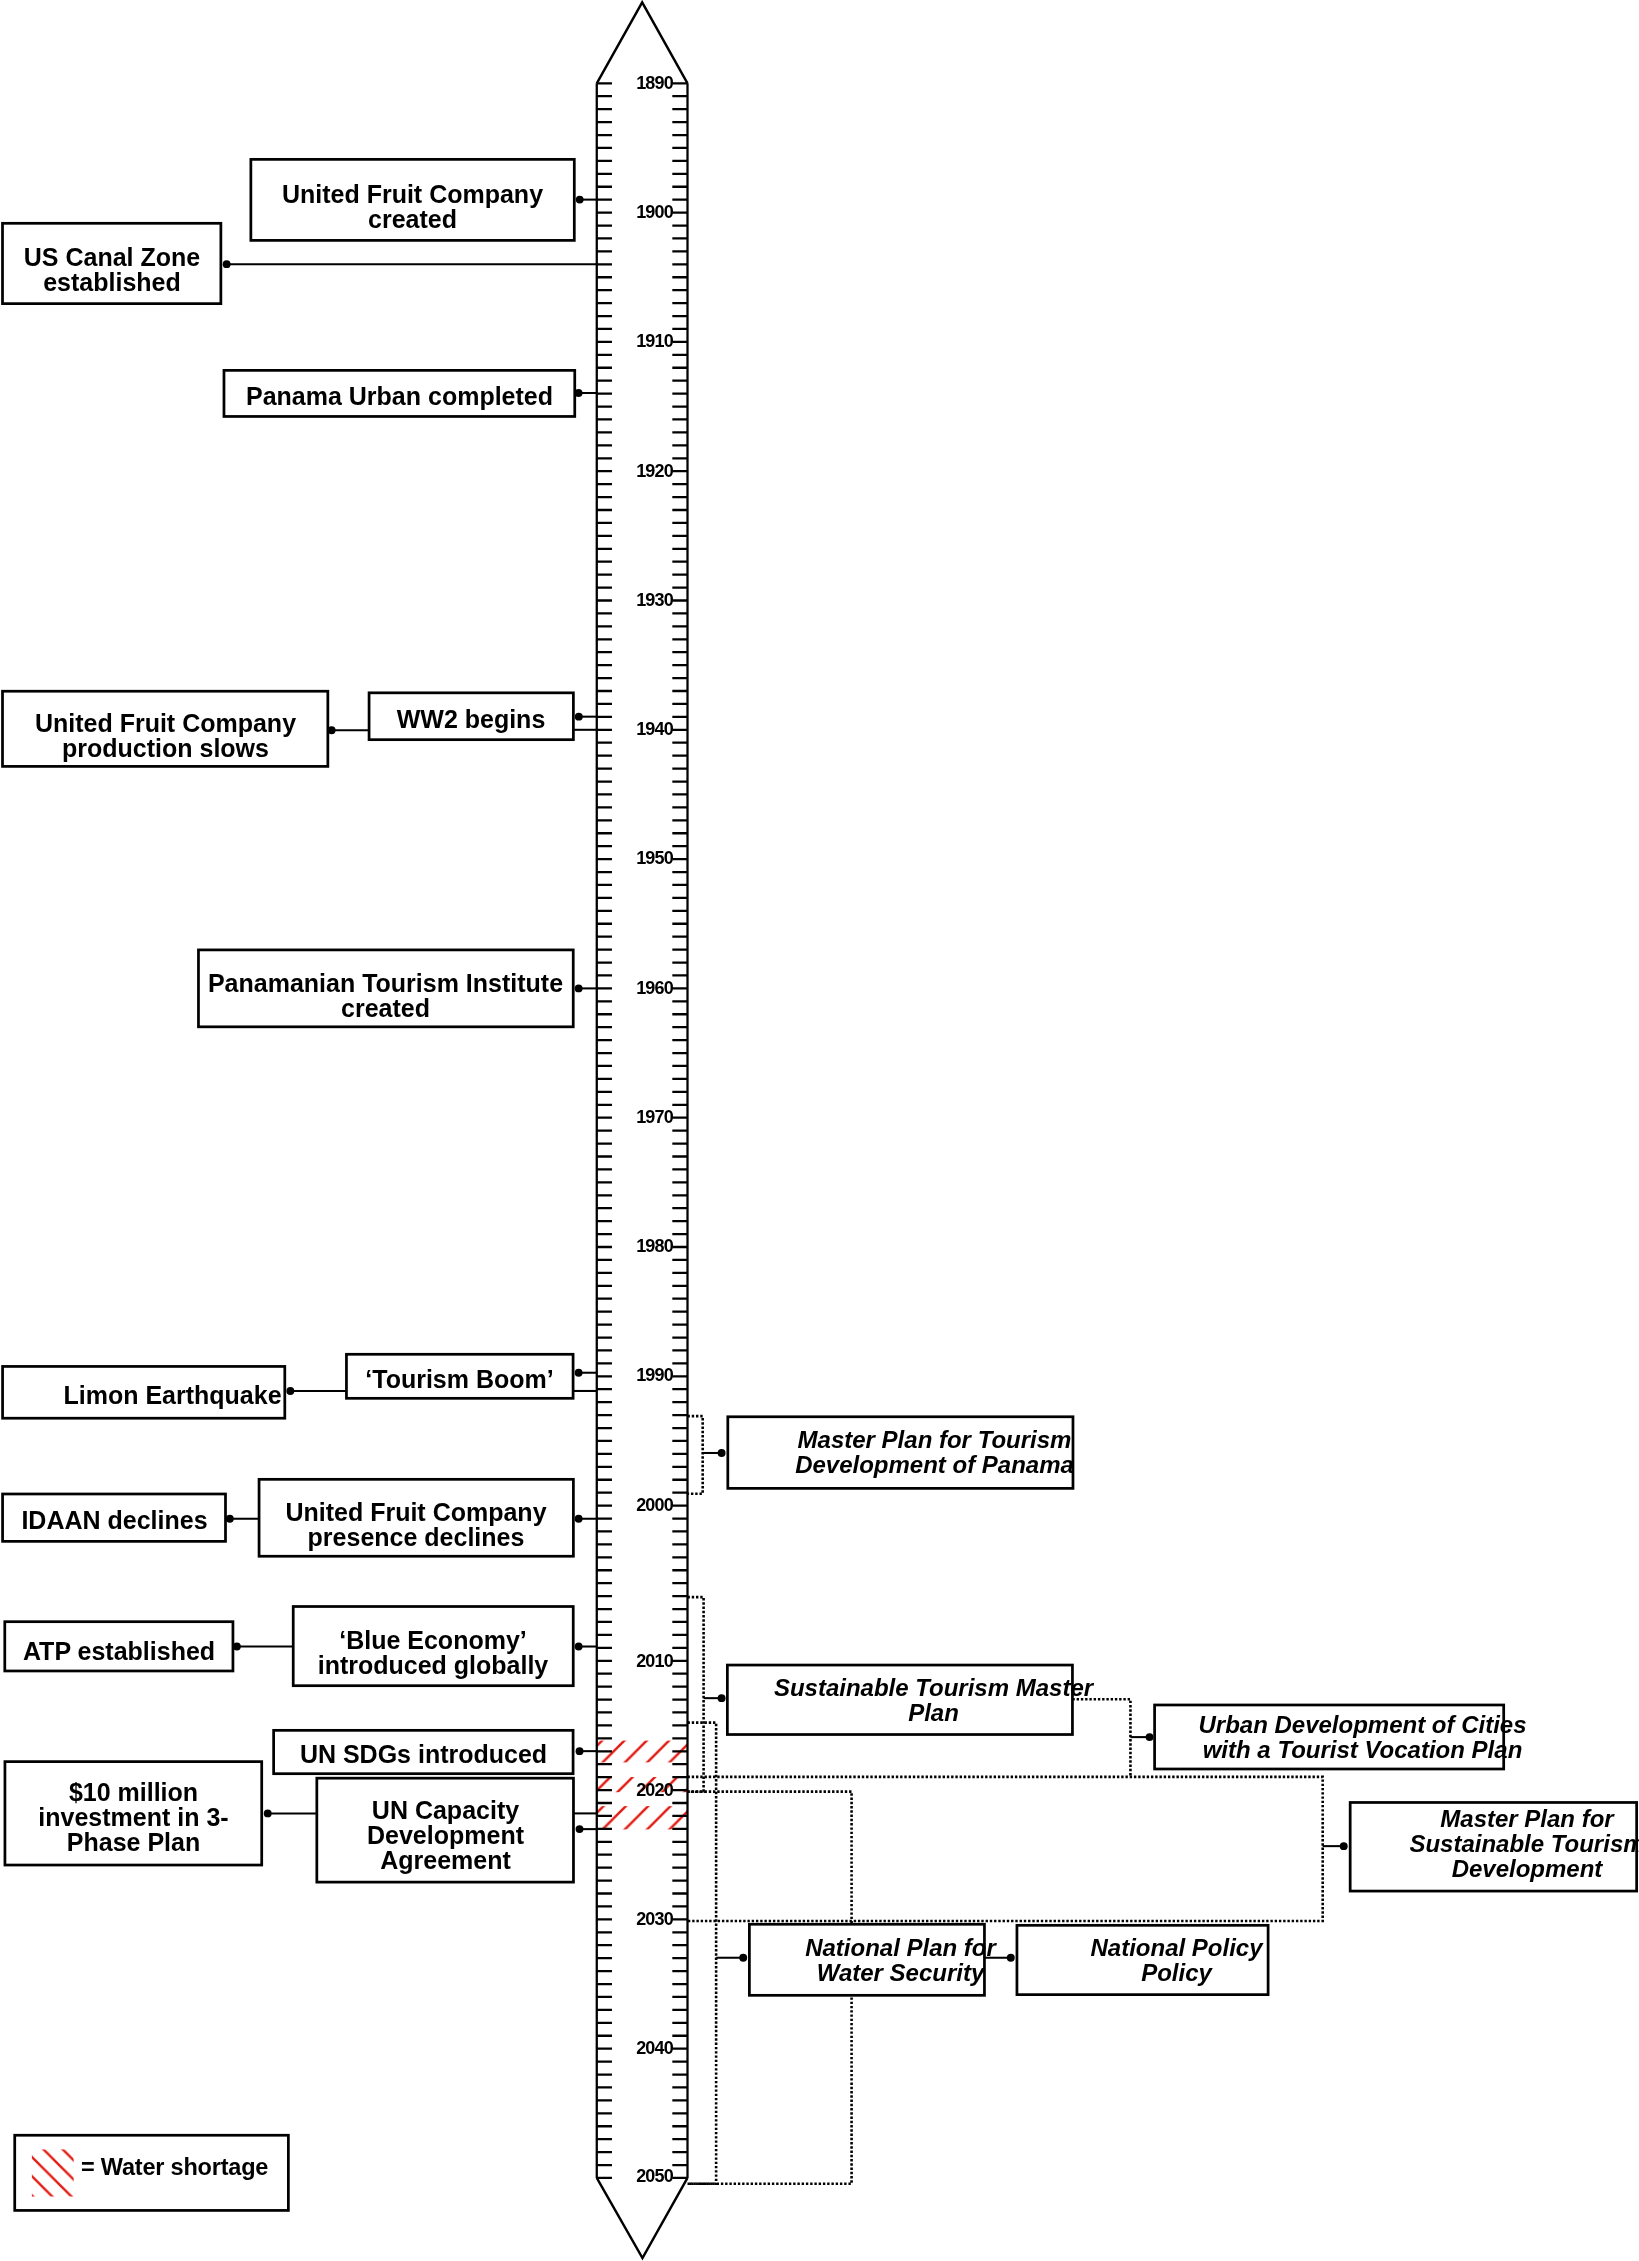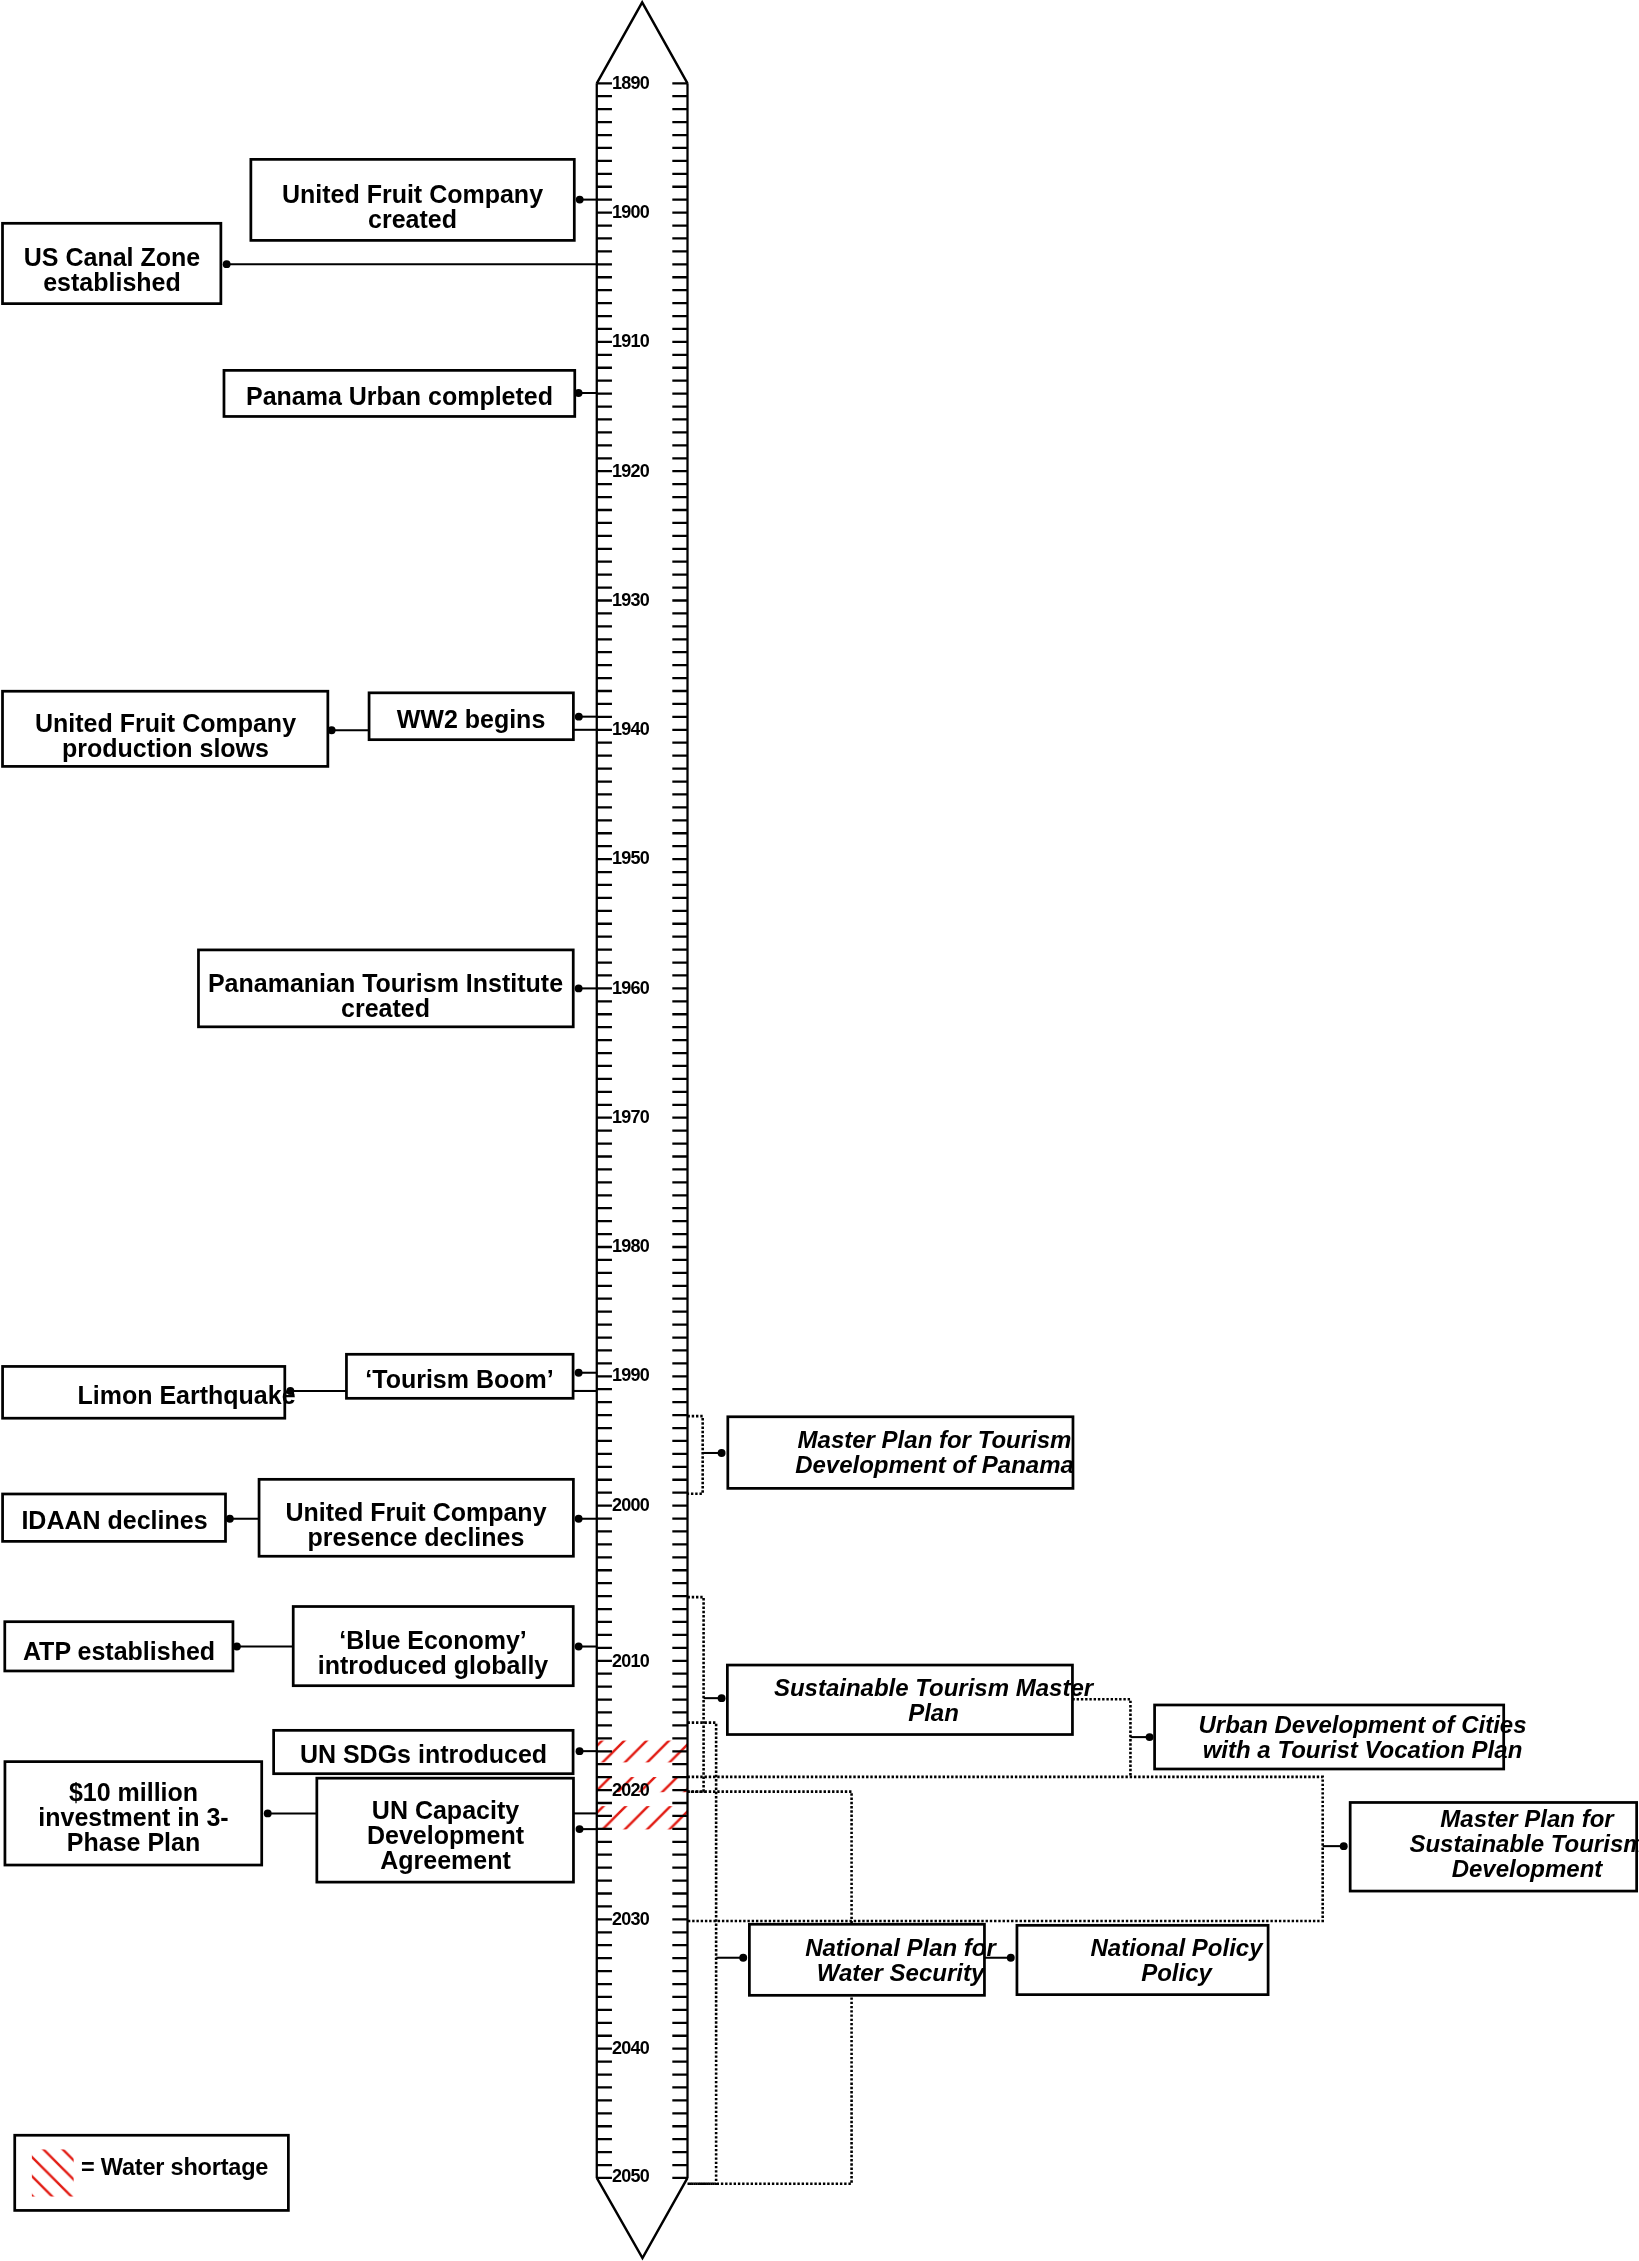--- a/index.html
+++ b/index.html
@@ -4,21 +4,21 @@
 <style>
   html,body{margin:0;padding:0;background:#fff;}
   body{width:1640px;height:2261px;overflow:hidden;font-family:"Liberation Sans",sans-serif;-webkit-font-smoothing:antialiased;}
   #stage{position:relative;width:1640px;height:2261px;background:#fff;transform:translateZ(0);}
   #art{position:absolute;left:0;top:0;}
   .boxtext{will-change:transform;position:absolute;display:flex;flex-direction:column;align-items:center;justify-content:center;
            text-align:center;font-weight:bold;color:#000;font-size:25px;letter-spacing:0px;}
   .boxtext .ln{display:block;line-height:25px;white-space:nowrap;}
   .boxtext.ital{font-style:italic;font-size:24px;padding-left:34px;}
   .boxtext.ital .ln{line-height:25px;}
-  .yearlbl{will-change:transform;position:absolute;font-weight:bold;font-size:18px;letter-spacing:-0.8px;color:#000;text-align:left;}
+  .yearlbl{will-change:transform;position:absolute;font-weight:bold;font-size:18px;letter-spacing:-0.8px;color:#000;text-align:right;}
   .legendtext{will-change:transform;position:absolute;font-weight:bold;font-size:23.5px;color:#000;line-height:27px;letter-spacing:-0.2px;}
 </style>
 </head>
 <body>
 
 <div id="stage">
 <svg id="art" viewBox="0 0 2160 2979">
 <defs>
 <pattern id="hatchUp" width="29.4" height="29.4" patternUnits="userSpaceOnUse" patternTransform="translate(27.9,0)">
           <path d="M -9,38.4 L 38.4,-9 M -23.7,23.7 L 23.7,-23.7 M 5.7,53.1 L 53.1,5.7" stroke="#e21c14" stroke-width="3.3" fill="none"></path>
@@ -137,21 +137,21 @@
       <span class="ln">United Fruit Company</span>
       <span class="ln">production slows</span>
     </div>
 <div class="boxtext" style="left:369px;top:693px;width:204px;height:47px;transform:translateY(2.7px)">
       <span class="ln">WW2 begins</span>
     </div>
 <div class="boxtext" style="left:198px;top:950px;width:375px;height:77px;transform:translateY(6.8px)">
       <span class="ln">Panamanian Tourism Institute</span>
       <span class="ln">created</span>
     </div>
-<div class="boxtext" style="left:16px;top:1366px;width:341px;height:52px;transform:translateY(2.7px)">
+<div class="boxtext" style="left:2px;top:1366px;width:341px;height:52px;transform:translateY(2.7px)">
       <span class="ln">Limon Earthquake</span>
     </div>
 <div class="boxtext" style="left:346px;top:1354px;width:227px;height:44px;transform:translateY(2.7px)">
       <span class="ln">‘Tourism Boom’</span>
     </div>
 <div class="boxtext" style="left:2.6px;top:1494px;width:223px;height:47px;transform:translateY(2.7px)">
       <span class="ln">IDAAN declines</span>
     </div>
 <div class="boxtext" style="left:259px;top:1479px;width:314px;height:77px;transform:translateY(6.8px)">
       <span class="ln">United Fruit Company</span>

